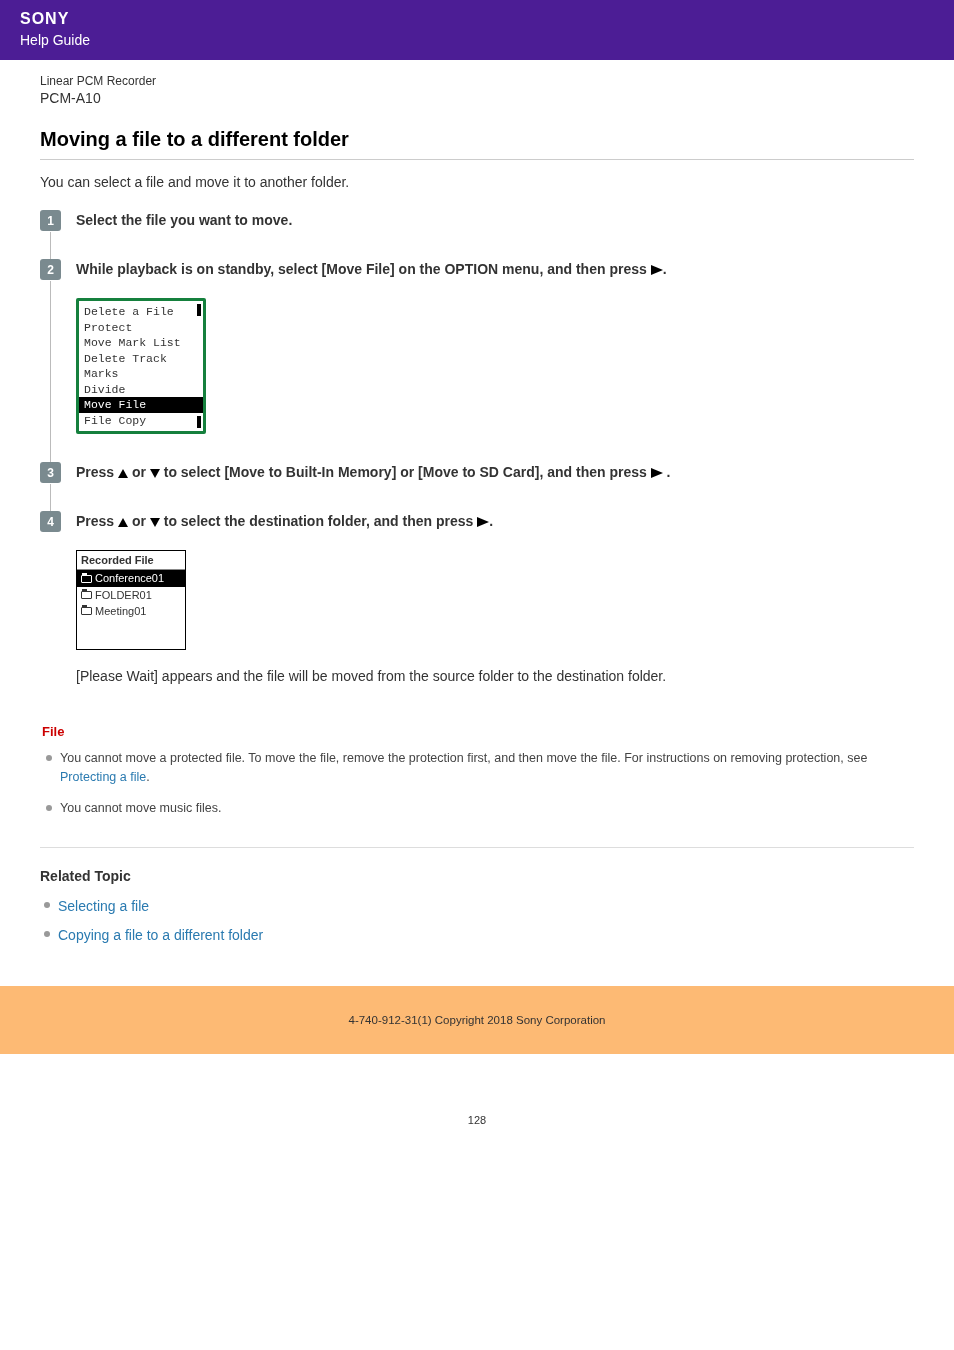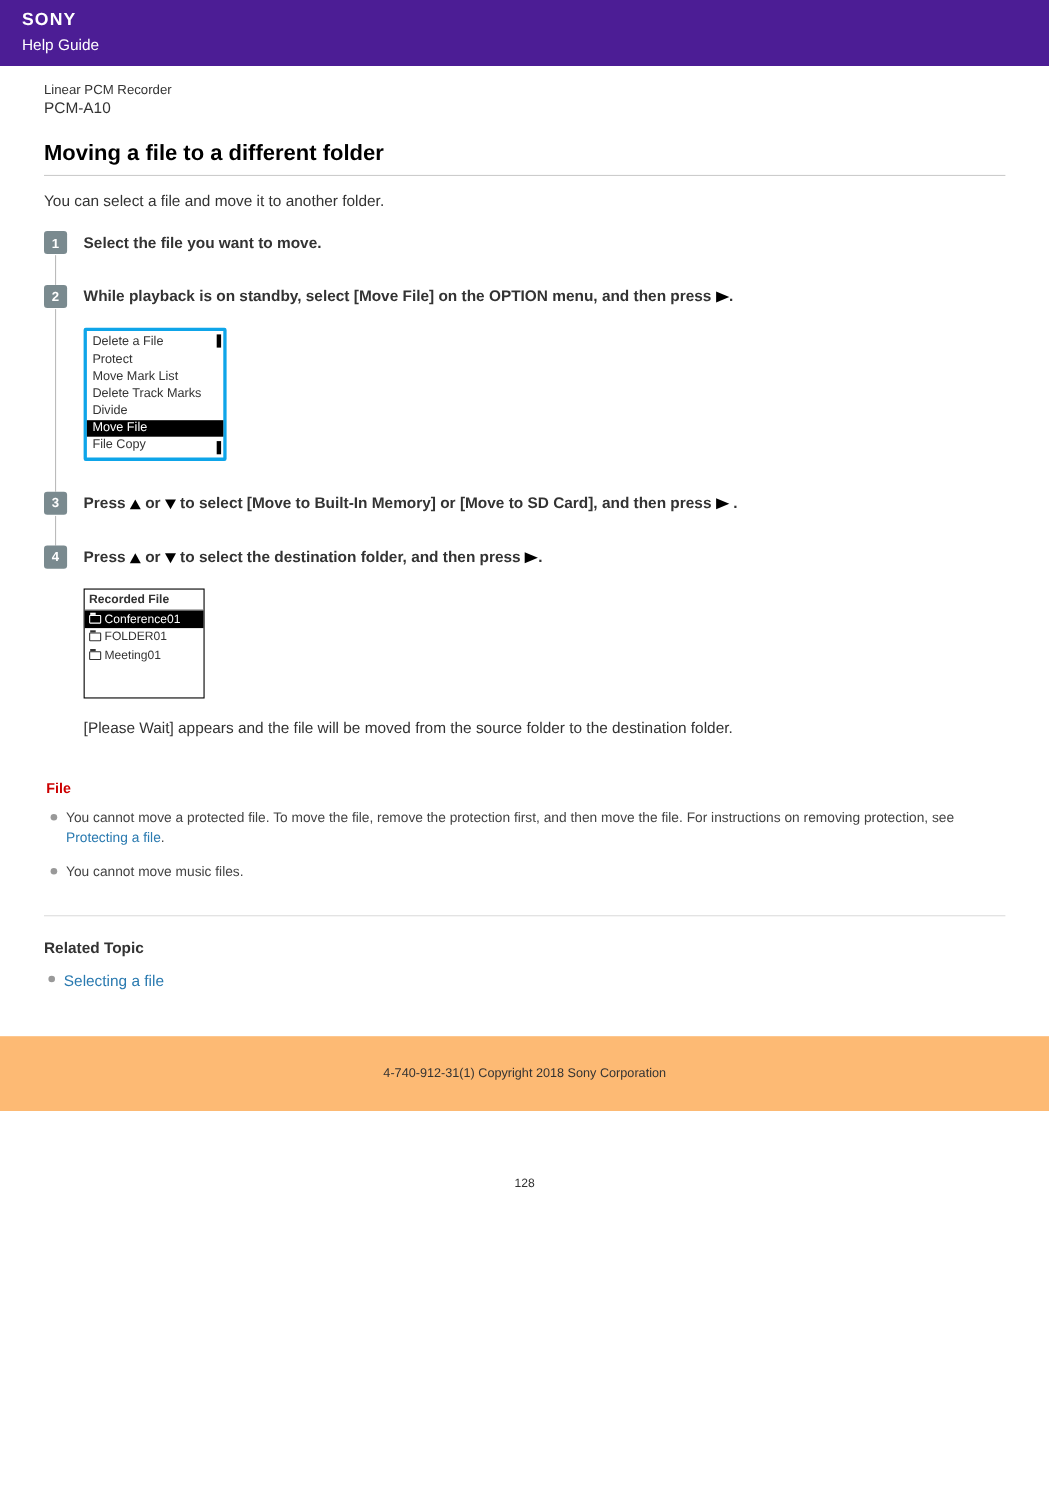--- a/index.html
+++ b/index.html
@@ -100,24 +100,24 @@
   .step-body {
     margin-top: 18px;
     font-size: 14px;
   }
   .screenshot-box {
     margin-top: 18px;
     margin-left: 0;
   }
   .screenshot1 {
     width: 130px;
-    border: 3px solid #0ea5e9;
+    border: 3px solid #15803d;
     border-radius: 2px;
     background: #fff;
-    font-family: Liberation Sans, sans-serif;
+    font-family: Liberation Mono, monospace;
     font-size: 11.5px;
     line-height: 1.35;
     padding: 3px 0;
     position: relative;
   }
   .screenshot1 .row { padding: 0 5px; }
   .screenshot1 .row.selected {
     background: #000;
     color: #fff;
   }
@@ -361,20 +361,23 @@
   </div>
 
   <hr class="hr-light">
 
   <div>
     <div class="related-heading">Related Topic</div>
     <ul class="related-list">
       <li>
         <a class="link">Selecting a file</a>
       </li>
+      <li>
+        <a class="link">Copying a file to a different folder</a>
+      </li>
     </ul>
   </div>
 </div>
 
 <div class="footer-bar">
   <span>4-740-912-31(1) Copyright 2018 Sony Corporation</span>
 </div>
 
 <div class="page-num">128</div>
 

